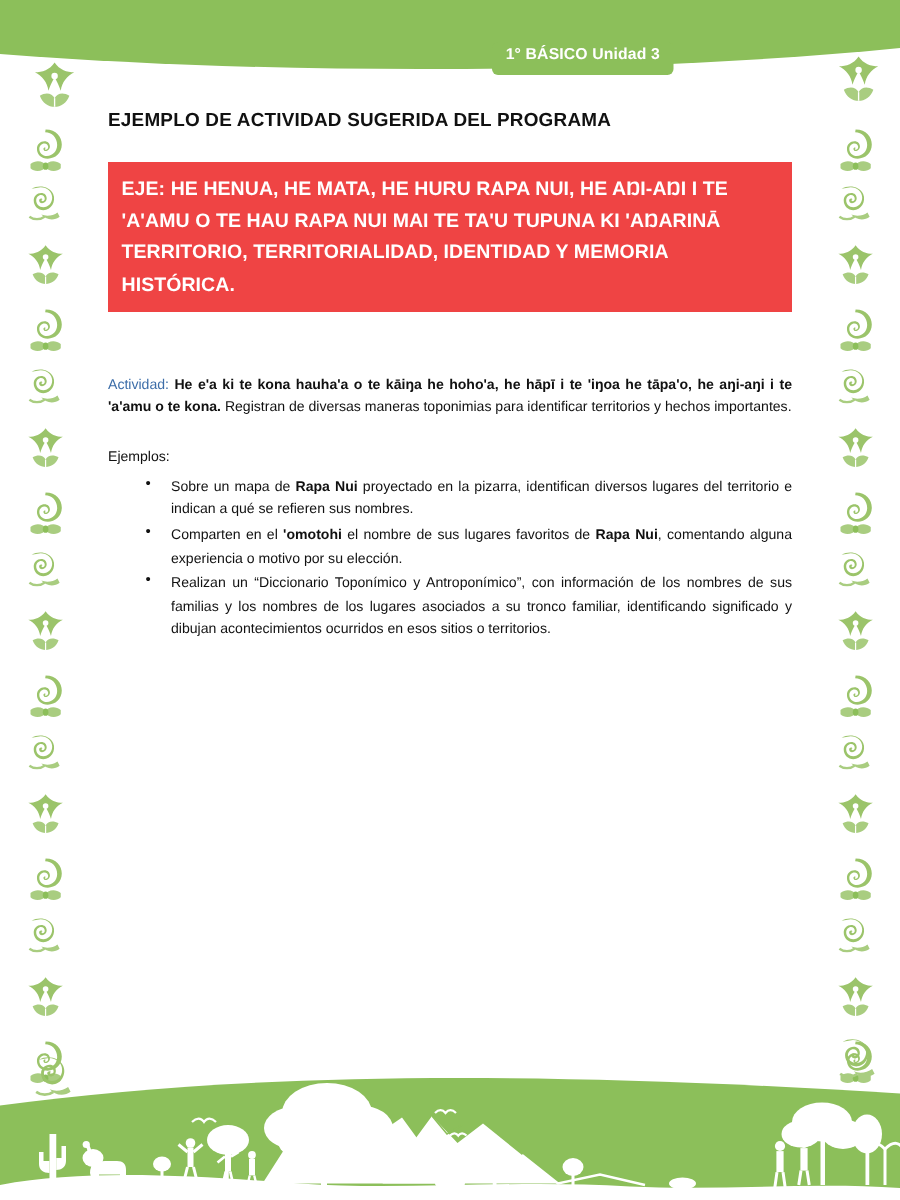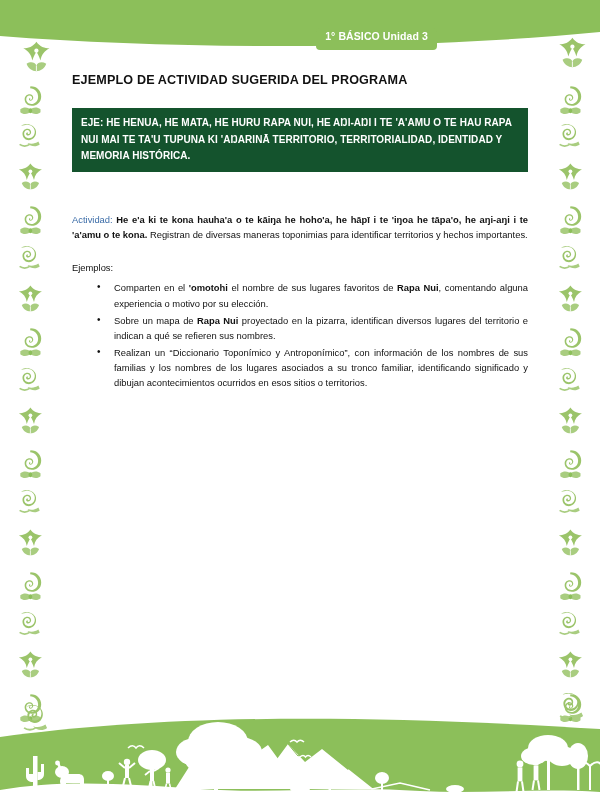--- a/index.html
+++ b/index.html
@@ -10,21 +10,21 @@
     overflow:hidden;
     position:relative;
   }
   .page{position:absolute;inset:0;width:600px;height:800px;overflow:hidden;}
 
   
   .deco-svg{position:absolute;left:0;top:0;width:600px;height:800px;pointer-events:none;}
 
   
   .badge-wrap{
-    position:absolute;left:0;top:28px;width:493px;height:22px;
+    position:absolute;left:12px;top:28px;width:493px;height:22px;
     display:flex;justify-content:flex-end;
   }
   .badge{
     margin-right:56px;
     background:#8CBF5A;
     color:#ffffff;
     font-size:10.5px;
     font-weight:bold;
     letter-spacing:.1px;
     padding:3px 9px 4px 9px;
@@ -44,23 +44,23 @@
     font-size:12.6px;
     font-weight:bold;
     color:#111111;
     letter-spacing:.15px;
     margin:8px 0 0 0;
     line-height:1.3;
   }
 
   .eje-box{
     margin-top:20px;
-    background:#14532d;
+    background:#ef4444;
     color:#ffffff;
-    font-size:10px;
+    font-size:13px;
     font-weight:bold;
     line-height:1.62;
     padding:7px 9px 8px 9px;
     letter-spacing:.05px;
   }
 
   .activity{
     margin-top:40px;
     font-size:9.4px;
     line-height:1.62;
@@ -406,19 +406,19 @@
 
     <div class="eje-box">EJE: HE HENUA, HE MATA, HE HURU RAPA NUI, HE AŊI-AŊI I TE 'A'AMU O TE HAU RAPA NUI MAI TE TA'U TUPUNA KI 'AŊARINĀ TERRITORIO, TERRITORIALIDAD, IDENTIDAD Y MEMORIA HISTÓRICA.</div>
 
     <p class="activity">
       <span class="act-label">Actividad:</span><span> </span><span class="act-bold">He e'a ki te kona hauha'a o te kāiŋa he hoho'a, he hāpī i te 'iŋoa he tāpa'o, he aŋi-aŋi i te 'a'amu o te kona.</span><span> Registran de diversas maneras toponimias para identificar territorios y hechos importantes.</span>
     </p>
 
     <div class="ejemplos-label">Ejemplos:</div>
 
     <ul class="ejemplos" id="examples-list">
+        <li><span>Sobre un mapa de </span><span class="b">Rapa Nui</span><span> proyectado en la pizarra, identifican diversos lugares del territorio e indican a qué se refieren sus nombres.</span></li>
         <li><span>Comparten en el </span><span class="b">'omotohi</span><span> el nombre de sus lugares favoritos de </span><span class="b">Rapa Nui</span><span>, comentando alguna experiencia o motivo por su elección.</span></li>
-        <li><span>Sobre un mapa de </span><span class="b">Rapa Nui</span><span> proyectado en la pizarra, identifican diversos lugares del territorio e indican a qué se refieren sus nombres.</span></li>
         <li><span>Realizan un “Diccionario Toponímico y Antroponímico”, con información de los nombres de sus familias y los nombres de los lugares asociados a su tronco familiar, identificando significado y dibujan acontecimientos ocurridos en esos sitios o territorios.</span></li>
       </ul>
 
   </div>
 </div>
 
 </body></html>

